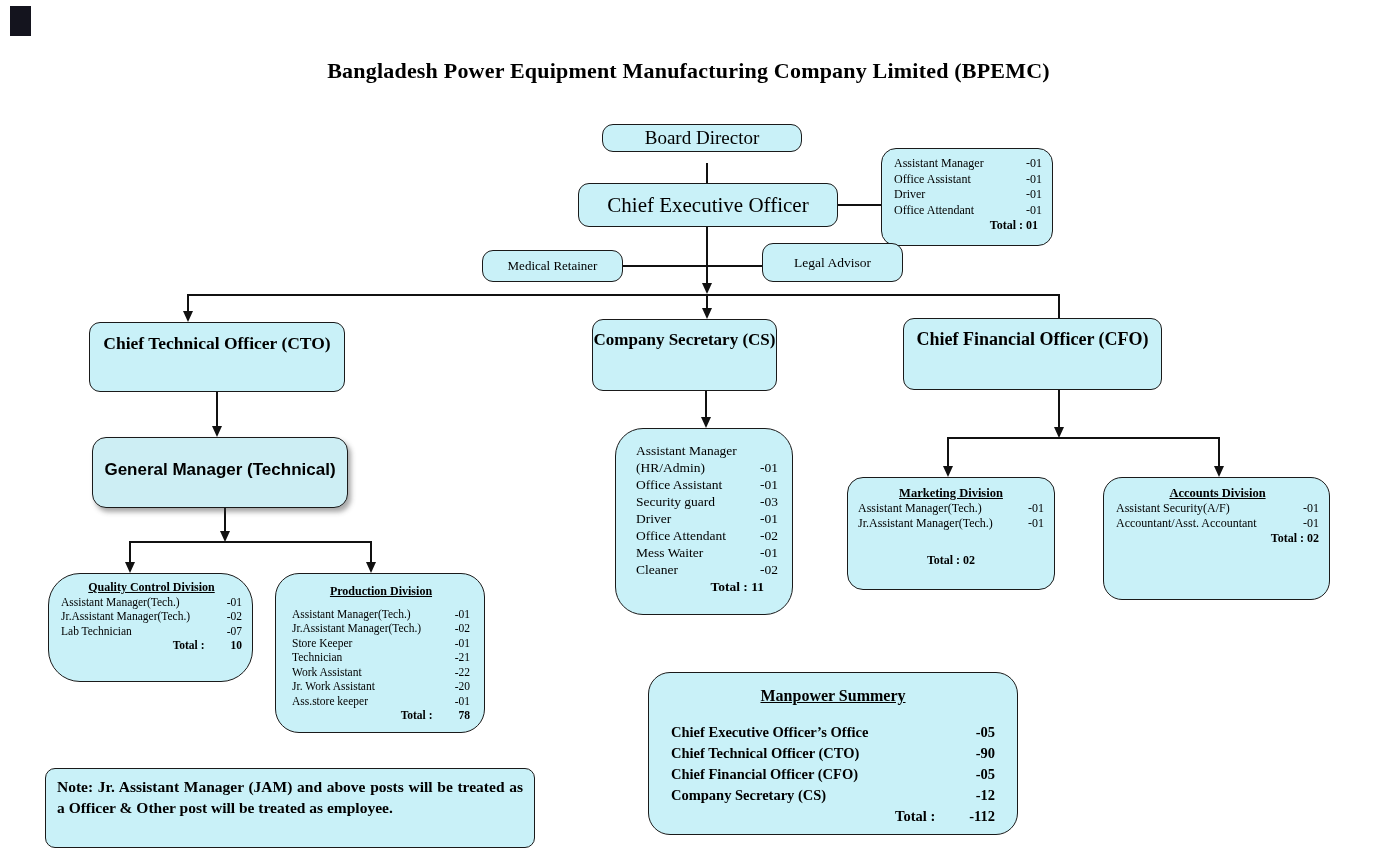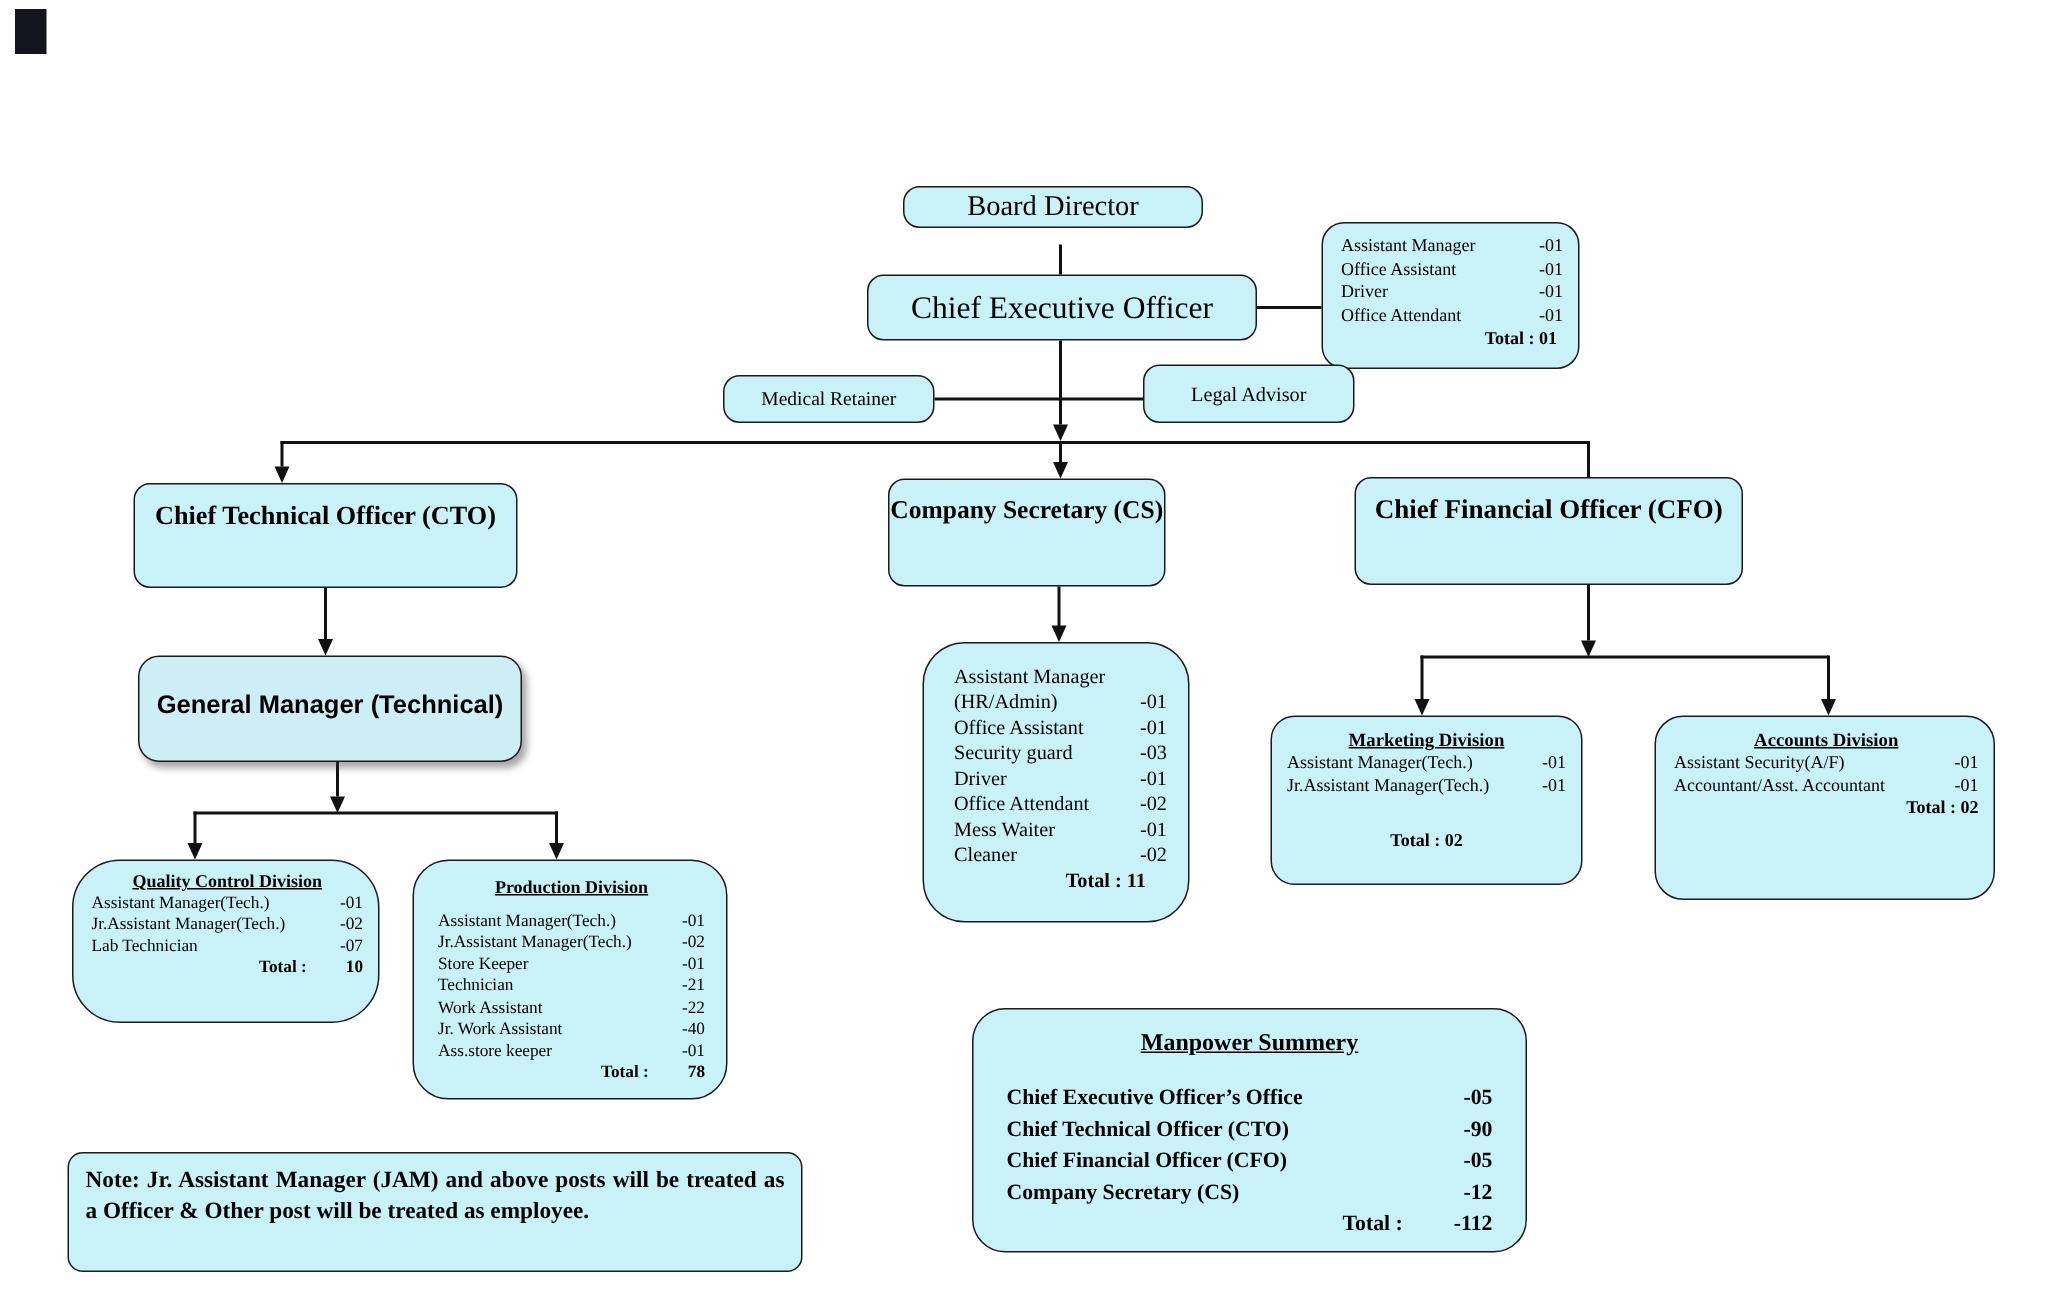--- a/index.html
+++ b/index.html
@@ -67,20 +67,21 @@
                 border-left:5px solid transparent; border-right:5px solid transparent;
                 border-top:11px solid #111; }
 </style>
 </head>
 <body>
 
 <div id="canvas">
 
   <div class="corner-mark"></div>
 
+  <div class="title">Bangladesh Power Equipment Manufacturing Company Limited (BPEMC)</div>
 
   <div class="line" style="left:706px; top:163px; width:2px; height:20px;"></div>
   <div class="line" style="left:706px; top:227px; width:2px; height:56px;"></div>
   <div class="arrow-down" style="left:702px; top:283px;"></div>
   <div class="line" style="left:838px; top:204px; width:43px; height:2px;"></div>
   <div class="line" style="left:623px; top:265px; width:139px; height:2px;"></div>
 
   <div class="line" style="left:187px; top:294px; width:873px; height:2px;"></div>
   <div class="line" style="left:187px; top:294px; width:2px; height:17px;"></div>
   <div class="arrow-down" style="left:183px; top:311px;"></div>
@@ -204,21 +205,21 @@
         <div class="row">
           <span class="lbl">Technician</span>
           <span class="val">-21</span>
         </div>
         <div class="row">
           <span class="lbl">Work Assistant</span>
           <span class="val">-22</span>
         </div>
         <div class="row">
           <span class="lbl">Jr. Work Assistant</span>
-          <span class="val">-40</span>
+          <span class="val">-20</span>
         </div>
         <div class="row">
           <span class="lbl">Ass.store keeper</span>
           <span class="val">-01</span>
         </div>
       </div>
     <div class="total-row">
       <span>Total :</span>
       <span>78</span>
     </div>

